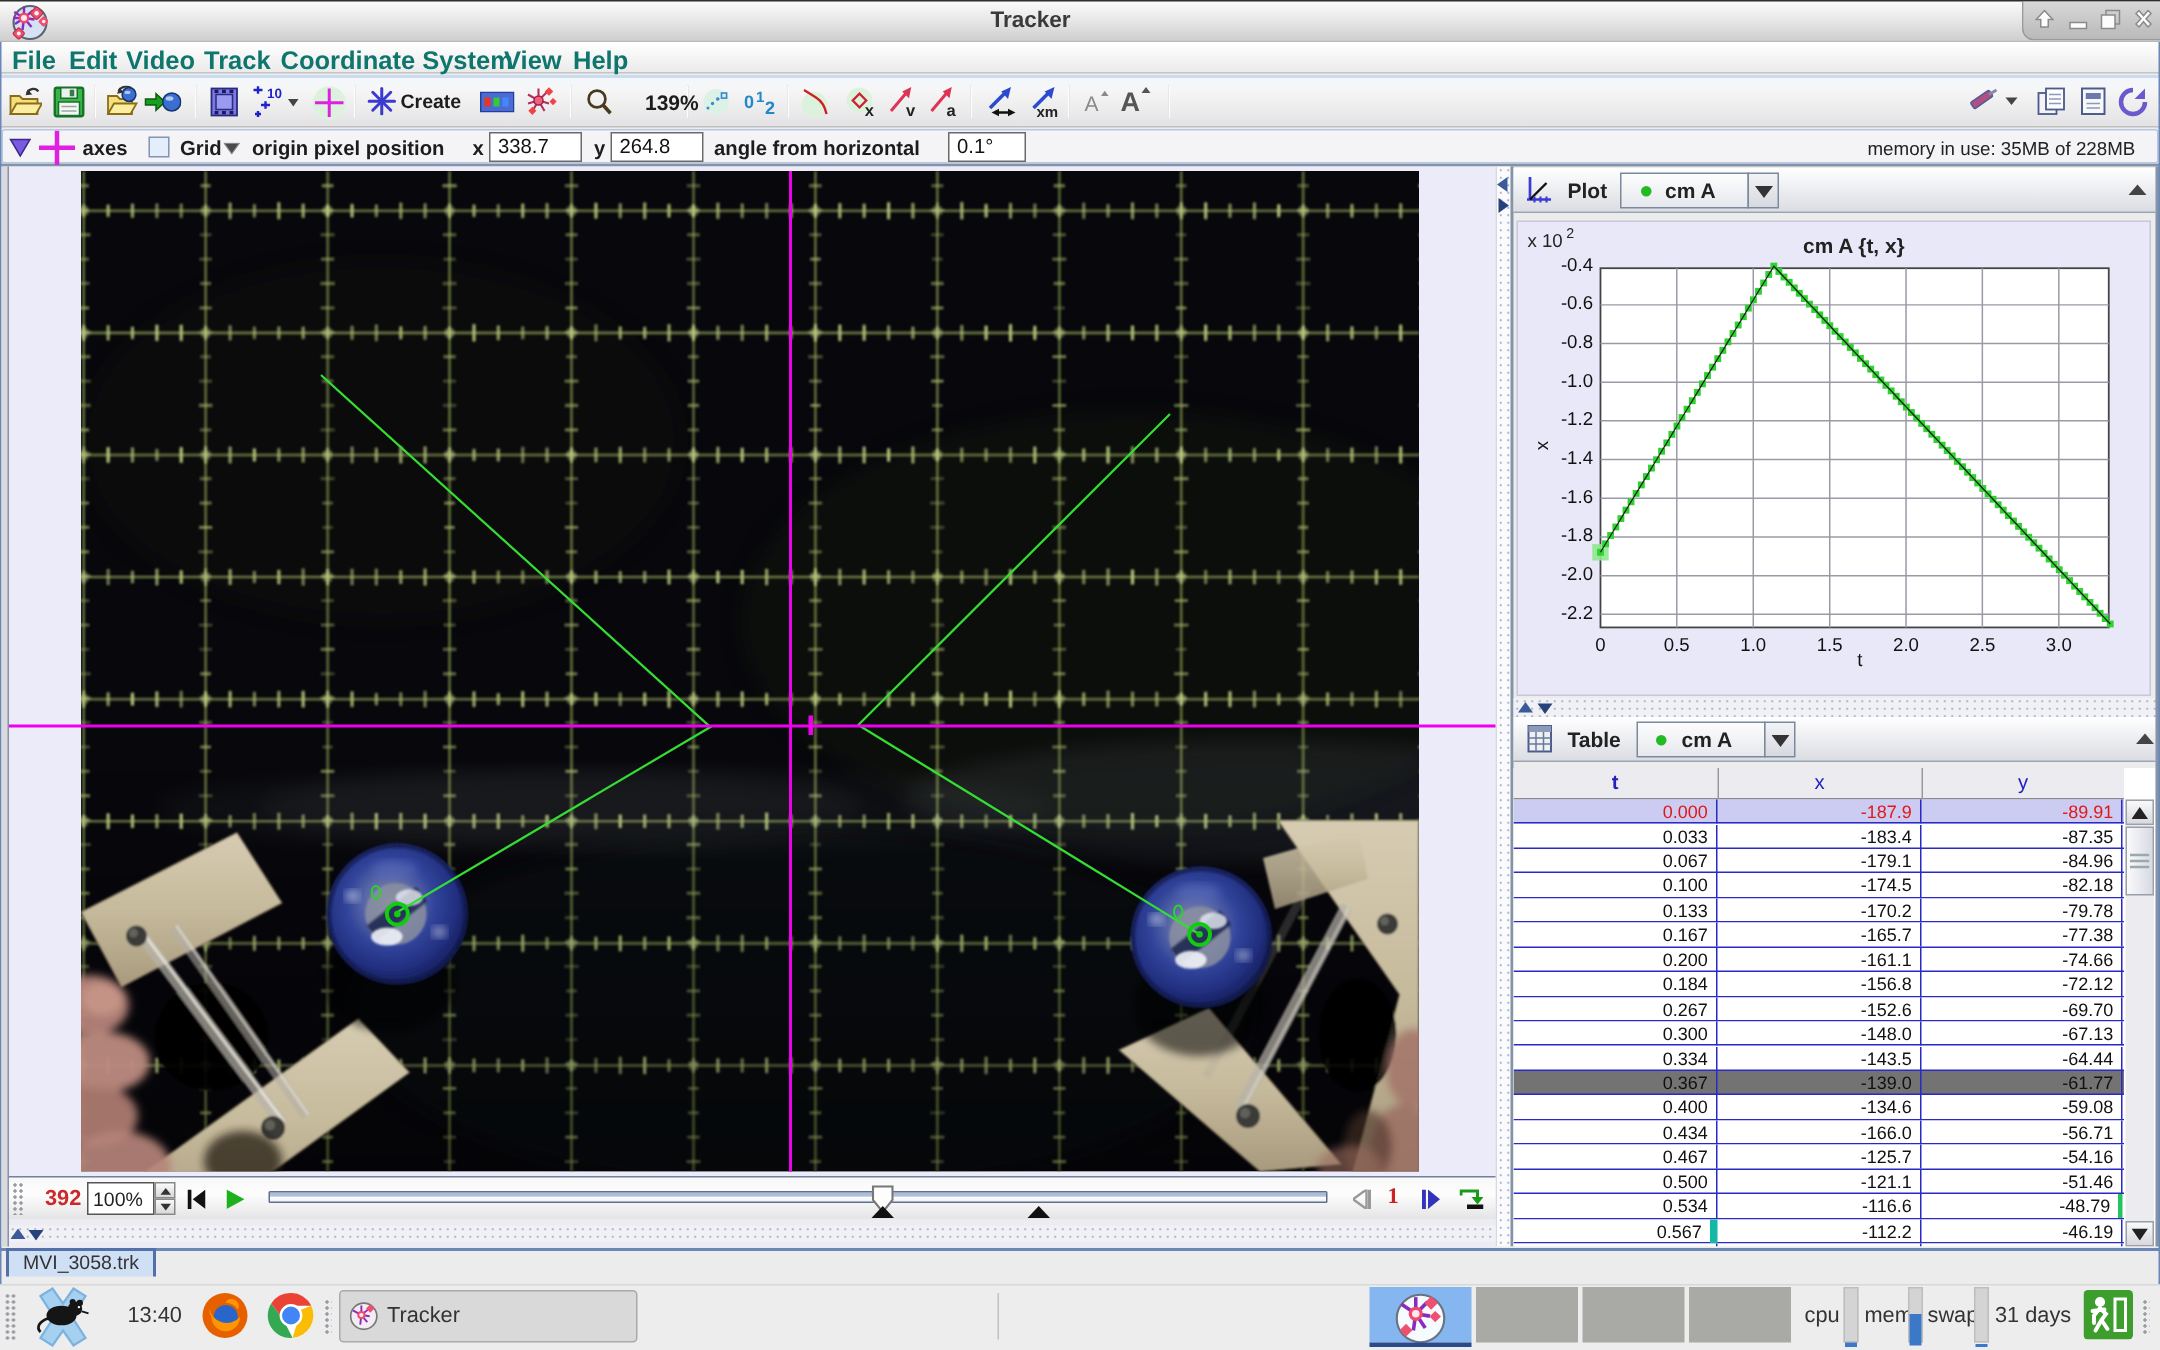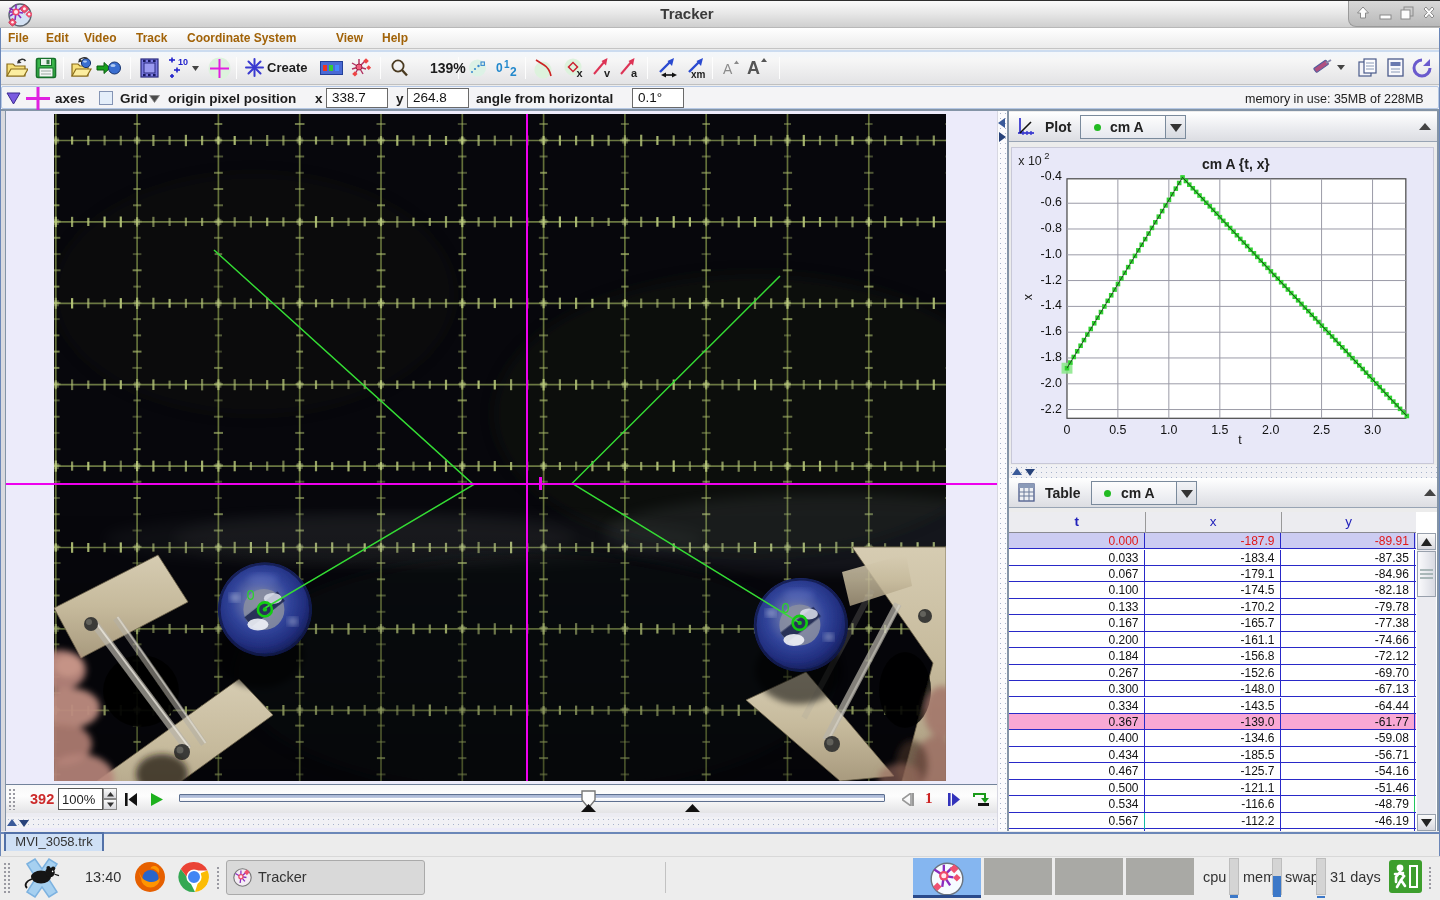--- a/index.html
+++ b/index.html
@@ -6,21 +6,21 @@
 #root { position:absolute; left:0; top:0; width:1440px; height:900px; }
 .abs { position:absolute; }
 
 #titlebar { left:0; top:0; width:1440px; height:28px;
   background:linear-gradient(#fbfbfb, #e6e6e6 50%, #cfcfcf); border-top:1px solid #2e2e2e; border-bottom:1px solid #b8b8b8; }
 #title-text { left:0; top:5px; width:1374px; text-align:center; font-size:15px; font-weight:bold; color:#3a3a3a; }
 #winbtns { left:1348px; top:1px; width:92px; height:26px; background:linear-gradient(#d8d8d8,#b9b9b9);
   border-left:1px solid #9a9a9a; border-bottom:1px solid #9a9a9a; border-bottom-left-radius:8px; }
 
 #menubar { left:0; top:28px; width:1440px; height:21px; background:linear-gradient(#ffffff,#ebebeb); border-bottom:1px solid #c4c4c4; }
-.menu-item { position:absolute; top:31px; font-size:12px; font-weight:bold; color:#a16207; }
+.menu-item { position:absolute; top:31px; font-size:17px; font-weight:bold; color:#0f766e; }
 
 #toolbar1 { left:0; top:50px; width:1440px; height:35px; background:linear-gradient(#f3f7fb,#f6f6f6 25%, #e3e3e5); border-top:2px solid #ccdcf0; border-bottom:1px solid #c0c0c0;}
 #toolbar2 { left:0; top:86px; width:1440px; height:25px; background:#f4f4f6; border-bottom:2px solid #8494a6; }
 #toolbar2-inner { left:1px; top:86px; width:1438px; height:23px; border:1px solid #b6c8e4; border-radius:2px; }
 .tsep { position:absolute; top:57px; width:1px; height:22px; background:#b0b0b0; border-right:1px solid #fdfdfd; }
 .tb-label { position:absolute; font-size:13.5px; font-weight:bold; color:#1c1c1c; }
 .tb-field { position:absolute; top:88px; height:20px; background:#fff; border:1px solid #6a6a6a; font-size:13.5px; color:#111; padding-left:5px; line-height:18px; }
 .ticon { position:absolute; }
 
 #vpanel { left:6px; top:111px; width:991px; height:720px; background:#ecebfa; }
@@ -1847,52 +1847,52 @@
       <div class="trow" style="top:169.0px;background:#fff;height:16.45px">
 <div class="tcell" style="left:0;width:135.5px;color:#111;border-right:1px solid #2929c8;line-height:16px">0.300</div>
 <div class="tcell" style="left:136.5px;width:135px;color:#111;border-right:1px solid #2929c8;line-height:16px">-148.0</div>
 <div class="tcell" style="left:272.5px;width:133.4px;color:#111;border-right:1px solid #2929c8;line-height:16px">-67.13</div>
       </div>
       <div class="trow" style="top:185.5px;background:#fff;height:16.45px">
 <div class="tcell" style="left:0;width:135.5px;color:#111;border-right:1px solid #2929c8;line-height:16px">0.334</div>
 <div class="tcell" style="left:136.5px;width:135px;color:#111;border-right:1px solid #2929c8;line-height:16px">-143.5</div>
 <div class="tcell" style="left:272.5px;width:133.4px;color:#111;border-right:1px solid #2929c8;line-height:16px">-64.44</div>
       </div>
-      <div class="trow" style="top:201.9px;background:#f9a8d4;height:16.45px">
+      <div class="trow" style="top:201.9px;background:#737373;height:16.45px">
 <div class="tcell" style="left:0;width:135.5px;color:#111;border-right:1px solid #2929c8;line-height:16px">0.367</div>
 <div class="tcell" style="left:136.5px;width:135px;color:#111;border-right:1px solid #2929c8;line-height:16px">-139.0</div>
 <div class="tcell" style="left:272.5px;width:133.4px;color:#111;border-right:1px solid #2929c8;line-height:16px">-61.77</div>
       </div>
       <div class="trow" style="top:218.4px;background:#fff;height:16.45px">
 <div class="tcell" style="left:0;width:135.5px;color:#111;border-right:1px solid #2929c8;line-height:16px">0.400</div>
 <div class="tcell" style="left:136.5px;width:135px;color:#111;border-right:1px solid #2929c8;line-height:16px">-134.6</div>
 <div class="tcell" style="left:272.5px;width:133.4px;color:#111;border-right:1px solid #2929c8;line-height:16px">-59.08</div>
       </div>
       <div class="trow" style="top:234.8px;background:#fff;height:16.45px">
 <div class="tcell" style="left:0;width:135.5px;color:#111;border-right:1px solid #2929c8;line-height:16px">0.434</div>
-<div class="tcell" style="left:136.5px;width:135px;color:#111;border-right:1px solid #2929c8;line-height:16px">-185.5</div>
+<div class="tcell" style="left:136.5px;width:135px;color:#111;border-right:1px solid #2929c8;line-height:16px">-166.0</div>
 <div class="tcell" style="left:272.5px;width:133.4px;color:#111;border-right:1px solid #2929c8;line-height:16px">-56.71</div>
       </div>
       <div class="trow" style="top:251.3px;background:#fff;height:16.45px">
 <div class="tcell" style="left:0;width:135.5px;color:#111;border-right:1px solid #2929c8;line-height:16px">0.467</div>
 <div class="tcell" style="left:136.5px;width:135px;color:#111;border-right:1px solid #2929c8;line-height:16px">-125.7</div>
 <div class="tcell" style="left:272.5px;width:133.4px;color:#111;border-right:1px solid #2929c8;line-height:16px">-54.16</div>
       </div>
       <div class="trow" style="top:267.7px;background:#fff;height:16.45px">
 <div class="tcell" style="left:0;width:135.5px;color:#111;border-right:1px solid #2929c8;line-height:16px">0.500</div>
 <div class="tcell" style="left:136.5px;width:135px;color:#111;border-right:1px solid #2929c8;line-height:16px">-121.1</div>
 <div class="tcell" style="left:272.5px;width:133.4px;color:#111;border-right:1px solid #2929c8;line-height:16px">-51.46</div>
       </div>
       <div class="trow" style="top:284.2px;background:#fff;height:16.45px">
 <div class="tcell" style="left:0;width:135.5px;color:#111;border-right:1px solid #2929c8;line-height:16px">0.534</div>
 <div class="tcell" style="left:136.5px;width:135px;color:#111;border-right:1px solid #2929c8;line-height:16px">-116.6</div>
-<div class="tcell" style="left:272.5px;width:133.4px;color:#111;border-right:1px solid #22c55e;line-height:16px">-48.79</div>
+<div class="tcell" style="left:272.5px;width:133.4px;color:#111;border-right:3px solid #22c55e;line-height:16px">-48.79</div>
       </div>
       <div class="trow" style="top:300.6px;background:#fff;height:16.45px">
-<div class="tcell" style="left:0;width:135.5px;color:#111;border-right:1px solid #14b8a6;line-height:16px">0.567</div>
+<div class="tcell" style="left:0;width:135.5px;color:#111;border-right:5px solid #14b8a6;line-height:16px">0.567</div>
 <div class="tcell" style="left:136.5px;width:135px;color:#111;border-right:1px solid #2929c8;line-height:16px">-112.2</div>
 <div class="tcell" style="left:272.5px;width:133.4px;color:#111;border-right:1px solid #2929c8;line-height:16px">-46.19</div>
       </div>
       <div class="trow" style="top:317.1px;background:#fff;height:16.45px">
 <div class="tcell" style="left:0;width:135.5px;color:#111;border-right:1px solid #2929c8;line-height:16px">0.600</div>
 <div class="tcell" style="left:136.5px;width:135px;color:#111;border-right:1px solid #2929c8;line-height:16px">-107.8</div>
 <div class="tcell" style="left:272.5px;width:133.4px;color:#111;border-right:1px solid #2929c8;line-height:16px">-43.58</div>
       </div>
     </div>
 <div class="abs" style="left:1417px;top:533px;width:19px;height:298px;background:#ebebf0"></div>

